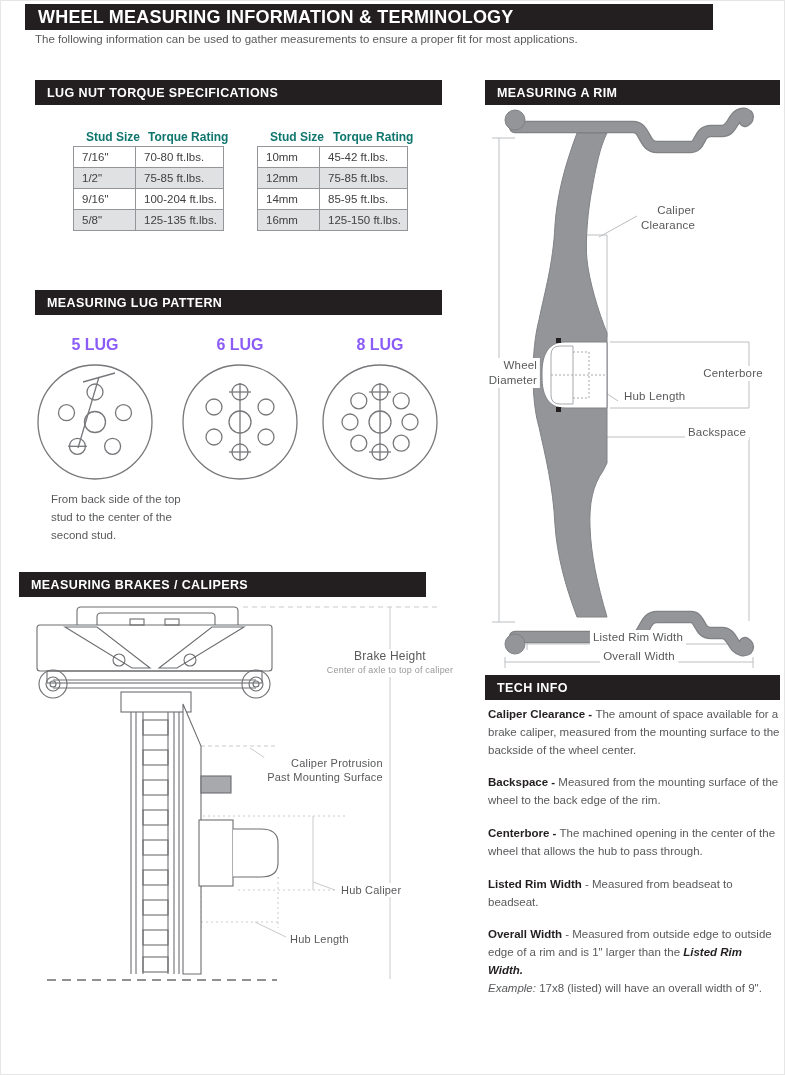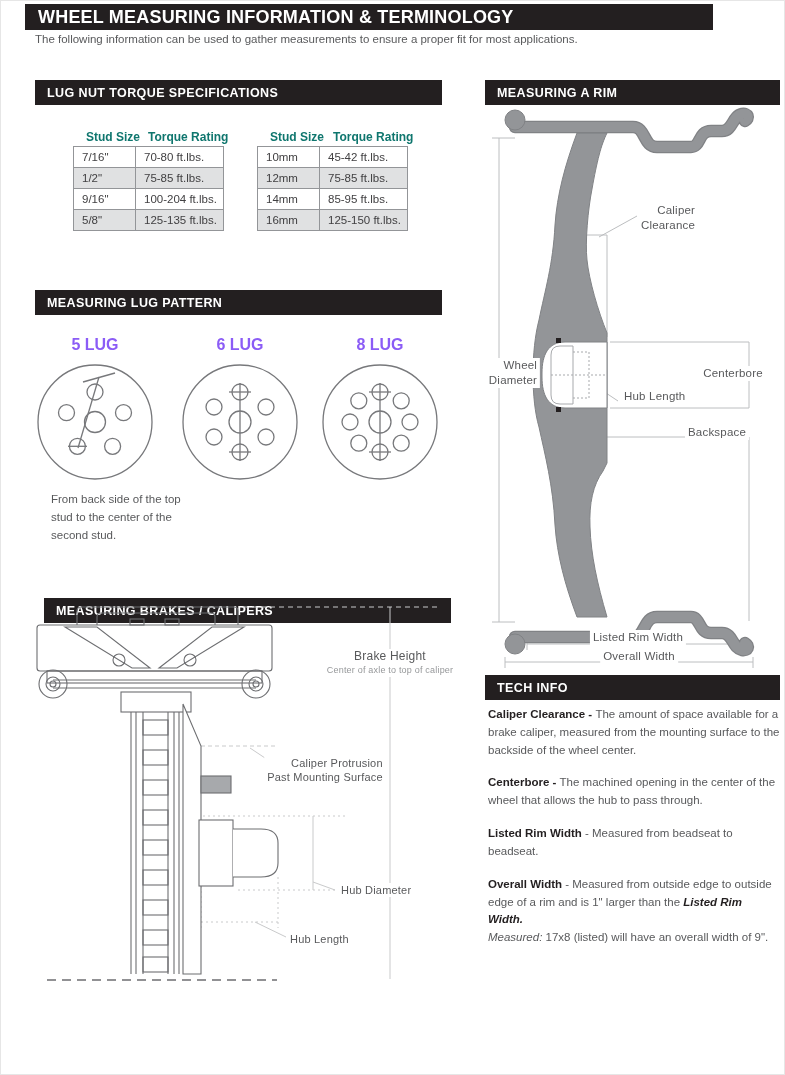--- a/index.html
+++ b/index.html
@@ -132,21 +132,21 @@
           <circle cx="323.8" cy="42.8" r="8"></circle>
         <path d="M 345,25 V 103"></path>
         <path d="M 334,34 H 356"></path>
         <path d="M 334,94 H 356"></path>
       </g>
     </g>
   </svg>
 
   <div class="caption" style="left:35px;top:491px;width:138px;margin-left:16px;">From back side of the top stud to the center of the second stud.</div>
 
-  <div class="bar bar-sec" style="left:44px;top:572px;margin-top:26px;">MEASURING BRAKES / CALIPERS</div>
+  <div class="bar bar-sec" style="left:19px;top:572px;">MEASURING BRAKES / CALIPERS</div>
 
   <svg style="left:35px;top:600px;" width="410" height="390" viewBox="0 0 410 390">
 
     <g stroke="#c9cacb" stroke-width="1" fill="none">
       <path d="M 208,7 H 406" stroke-dasharray="5,4"></path>
       <path d="M 355,7 V 379"></path>
       <path d="M 152,146 H 240" stroke-dasharray="4,3"></path>
       <path d="M 215,148 L 239,164"></path>
       <path d="M 163,216 H 313" stroke-dasharray="2,3"></path>
       <path d="M 203,290 H 313" stroke-dasharray="2,3"></path>
@@ -204,21 +204,21 @@
     </g>
     <path d="M 12,380 H 242" stroke="#6d6e71" stroke-width="1.3" stroke-dasharray="9,6" fill="none"></path>
   </svg>
 
   <div class="dlabel ctr" style="left:390px;top:649px;font-size:12px;">Brake Height</div>
   <div class="dlabel ctr sub-small" style="left:390px;top:665px;">Center of axle to top of caliper</div>
   <div class="dlabel ctr" style="left:325px;top:756px;font-size:11px;">
     <span>Caliper Protrusion</span><br>
     <span>Past Mounting Surface</span>
   </div>
-  <div class="dlabel" style="left:338px;top:883px;font-size:11px;">Hub Diameter</div>
+  <div class="dlabel" style="left:338px;top:883px;font-size:11px;">Hub Caliper</div>
   <div class="dlabel" style="left:287px;top:932px;font-size:11px;">Hub Length</div>
 
   <div class="bar bar-sec bar-right" style="left:485px;top:80px;">MEASURING A RIM</div>
 
   <svg style="left:485px;top:105px;" width="300" height="568" viewBox="0 0 300 568">
 
     <g stroke="#bcbec0" stroke-width="1" fill="none">
       <path d="M 14,33 V 517"></path>
         <path d="M 7,33 H 30"></path>
         <path d="M 7,517 H 30"></path>
@@ -274,24 +274,27 @@
   <div class="dlabel ctr" style="left:638px;top:630px;">Listed Rim Width</div>
   <div class="dlabel ctr" style="left:639px;top:649px;">Overall Width</div>
 
   <div class="bar bar-sec bar-right" style="left:485px;top:675px;">TECH INFO</div>
 
   <div class="tech">
     <div class="entry">
       <b>Caliper Clearance - </b><span>The amount of space available for a brake caliper, measured from the mounting surface to the backside of the wheel center.</span>
     </div>
     <div class="entry">
+      <b>Backspace - </b><span>Measured from the mounting surface of the wheel to the back edge of the rim.</span>
+    </div>
+    <div class="entry">
       <b>Centerbore - </b><span>The machined opening in the center of the wheel that allows the hub to pass through.</span>
     </div>
     <div class="entry">
       <b>Listed Rim Width</b><span> - Measured from beadseat to beadseat.</span>
     </div>
     <div class="entry">
       <b>Overall Width</b><span> - Measured from outside edge to outside edge of a rim and is 1" larger than the </span><b><i>Listed Rim Width.</i></b><br>
-      <i>Measured:</i><span> 17x8 (listed) will have an overall width of 9".</span>
+      <i>Example:</i><span> 17x8 (listed) will have an overall width of 9".</span>
     </div>
   </div>
 
 </div>
 
 </body></html>

